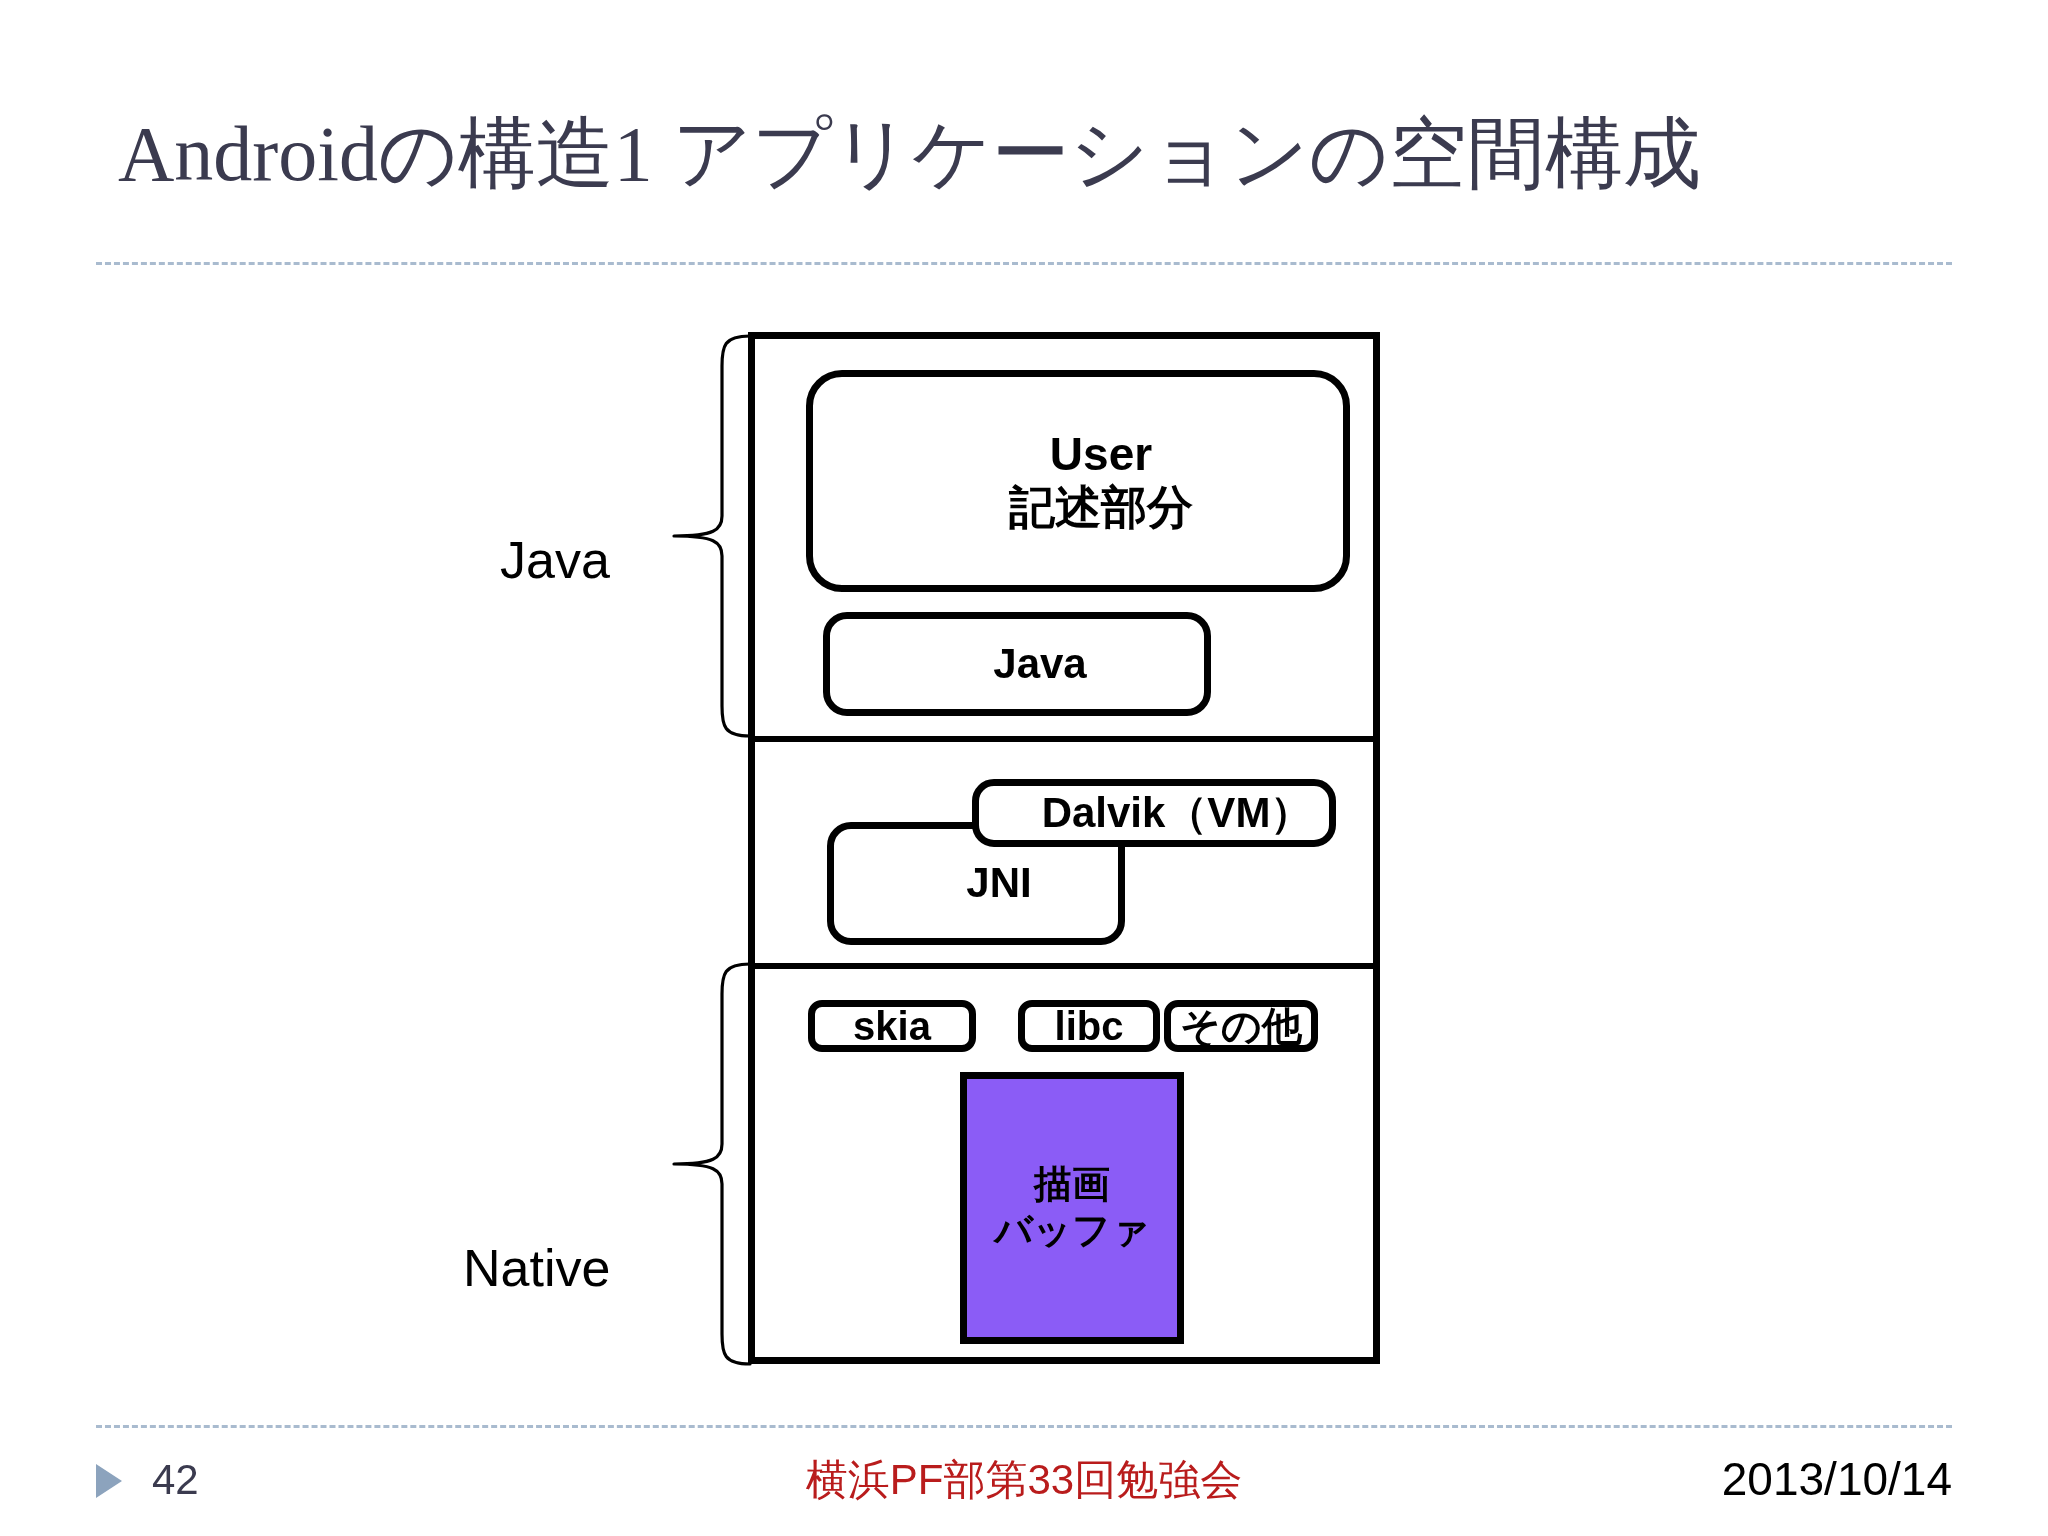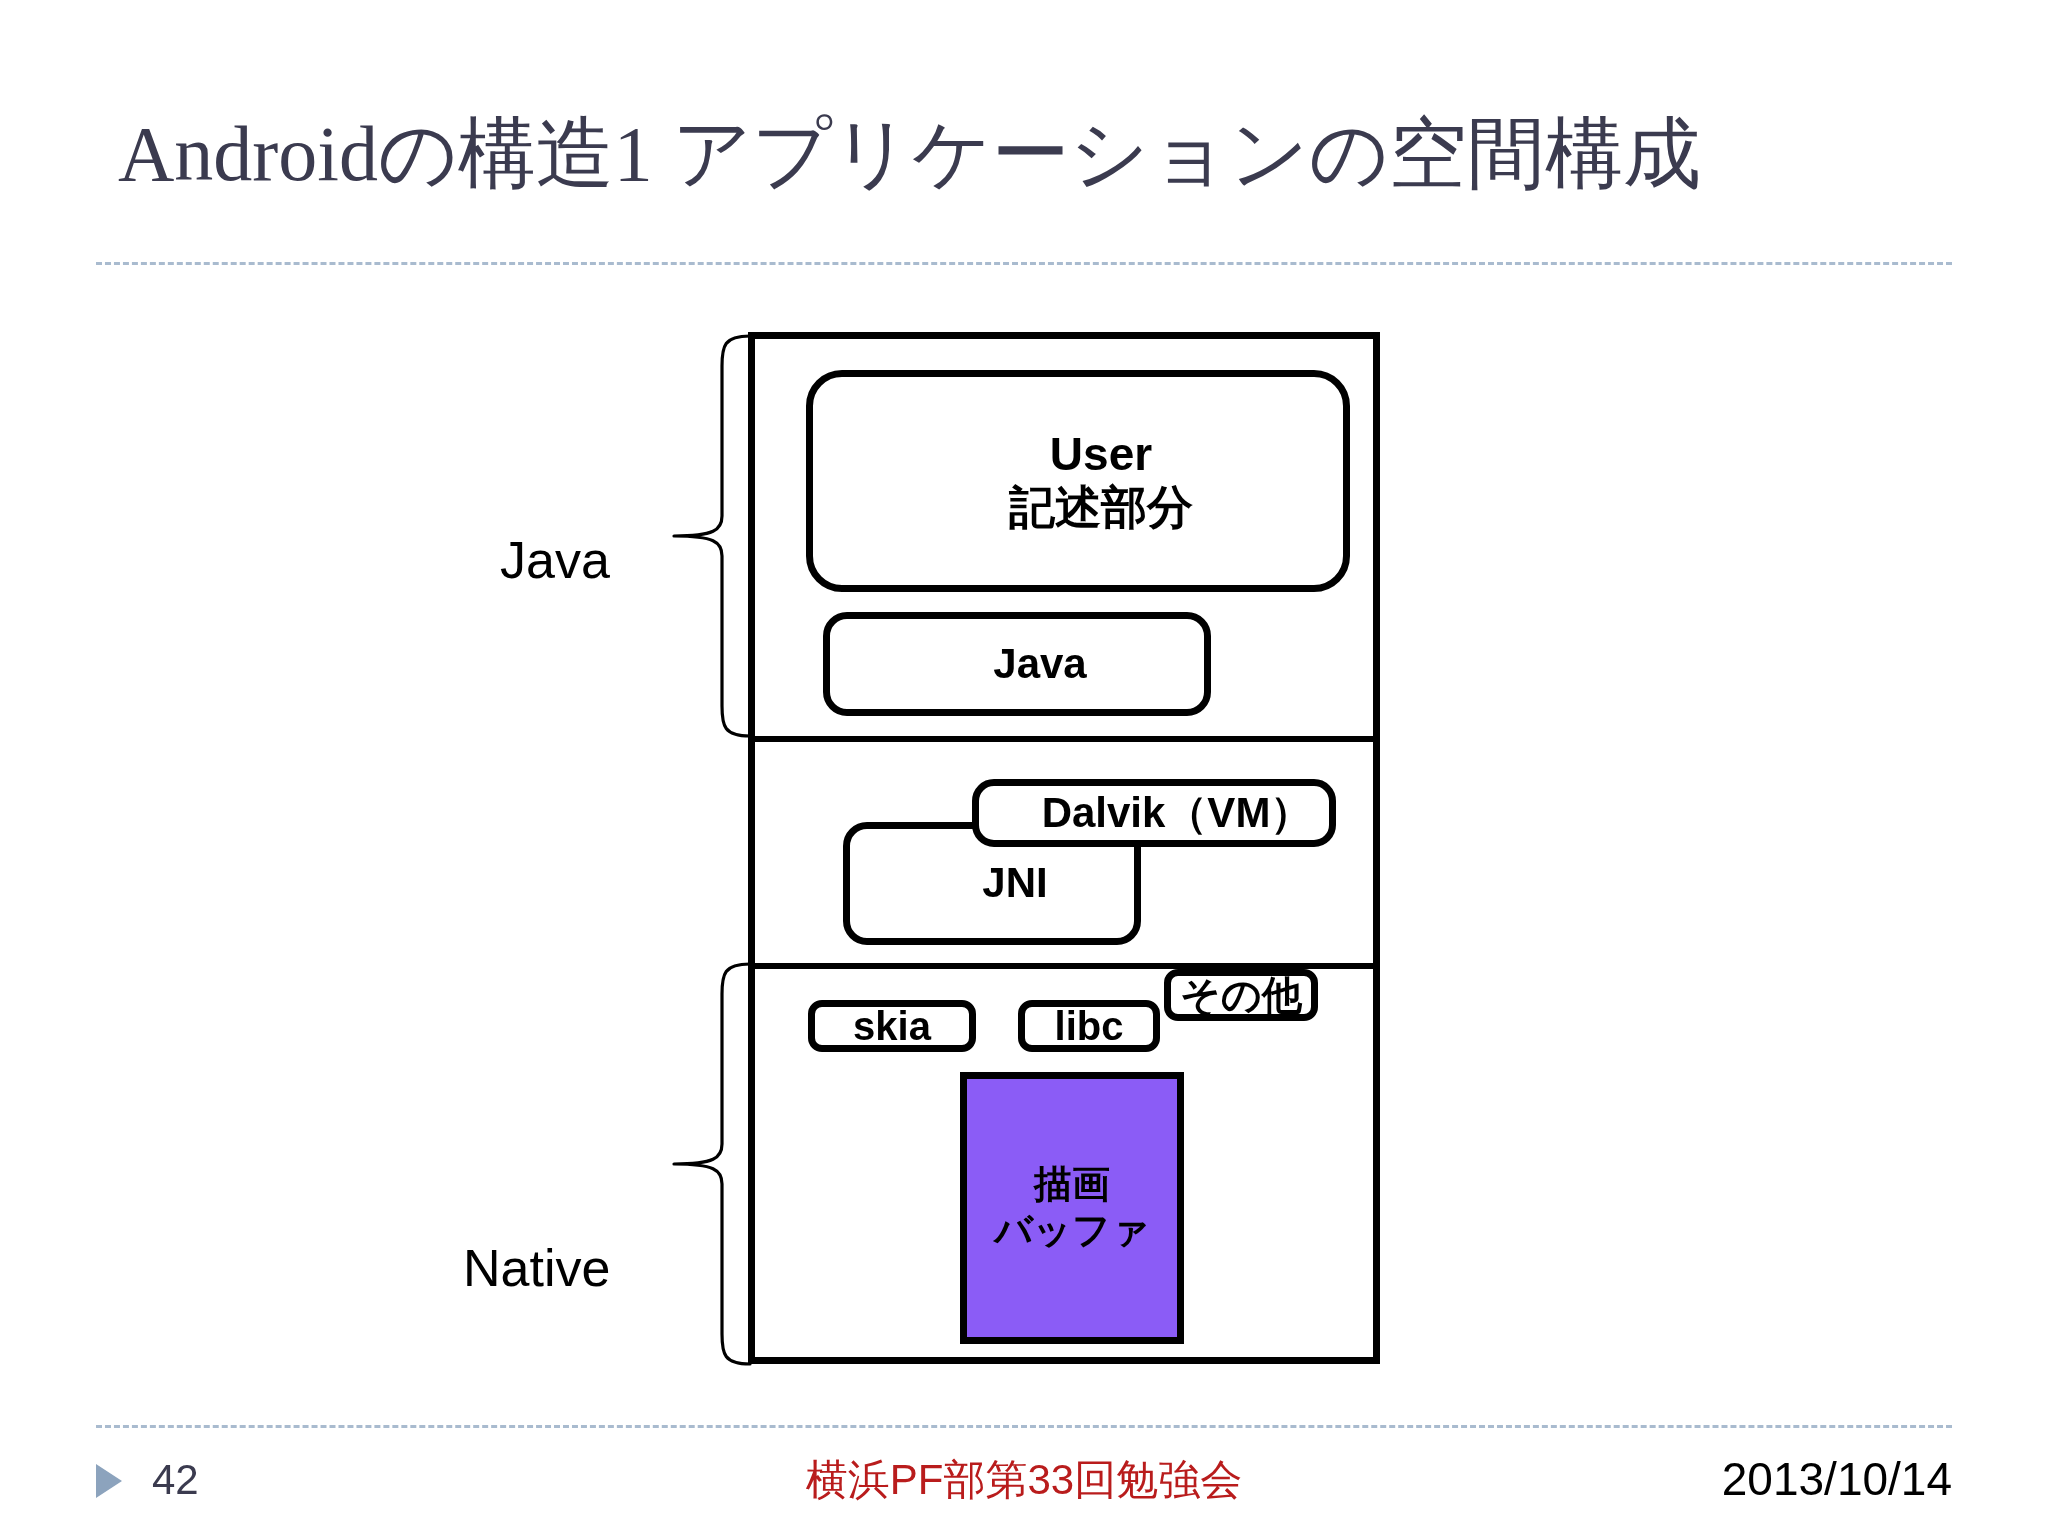--- a/index.html
+++ b/index.html
@@ -111,39 +111,38 @@
     z-index: 3;
   }
   #box-jni {
     left: 827px;
     top: 822px;
     width: 298px;
     height: 123px;
     border-radius: 24px;
     font-size: 42px;
     z-index: 2;
-    margin-left: 16px;
   }
 
   .small-native-box {
     position: absolute;
     box-sizing: border-box;
     border: 7px solid #000;
     border-radius: 14px;
     background: #fff;
     display: flex;
     align-items: center;
     justify-content: center;
     font-weight: bold;
     font-size: 40px;
     height: 52px;
   }
   #box-skia { left: 808px;  top: 1000px; width: 168px; }
   #box-libc { left: 986px;  top: 1000px; width: 142px; margin-left: 32px; }
-  #box-other{ left: 1164px; top: 969px; width: 154px; align-items: center; }
+  #box-other{ left: 1164px; top: 1000px; width: 154px; align-items: center; }
 
   #box-drawbuffer {
     position: absolute;
     left: 960px;
     top: 1072px;
     width: 224px;
     height: 272px;
     box-sizing: border-box;
     border: 7px solid #000;
     background: #8b5cf6;

